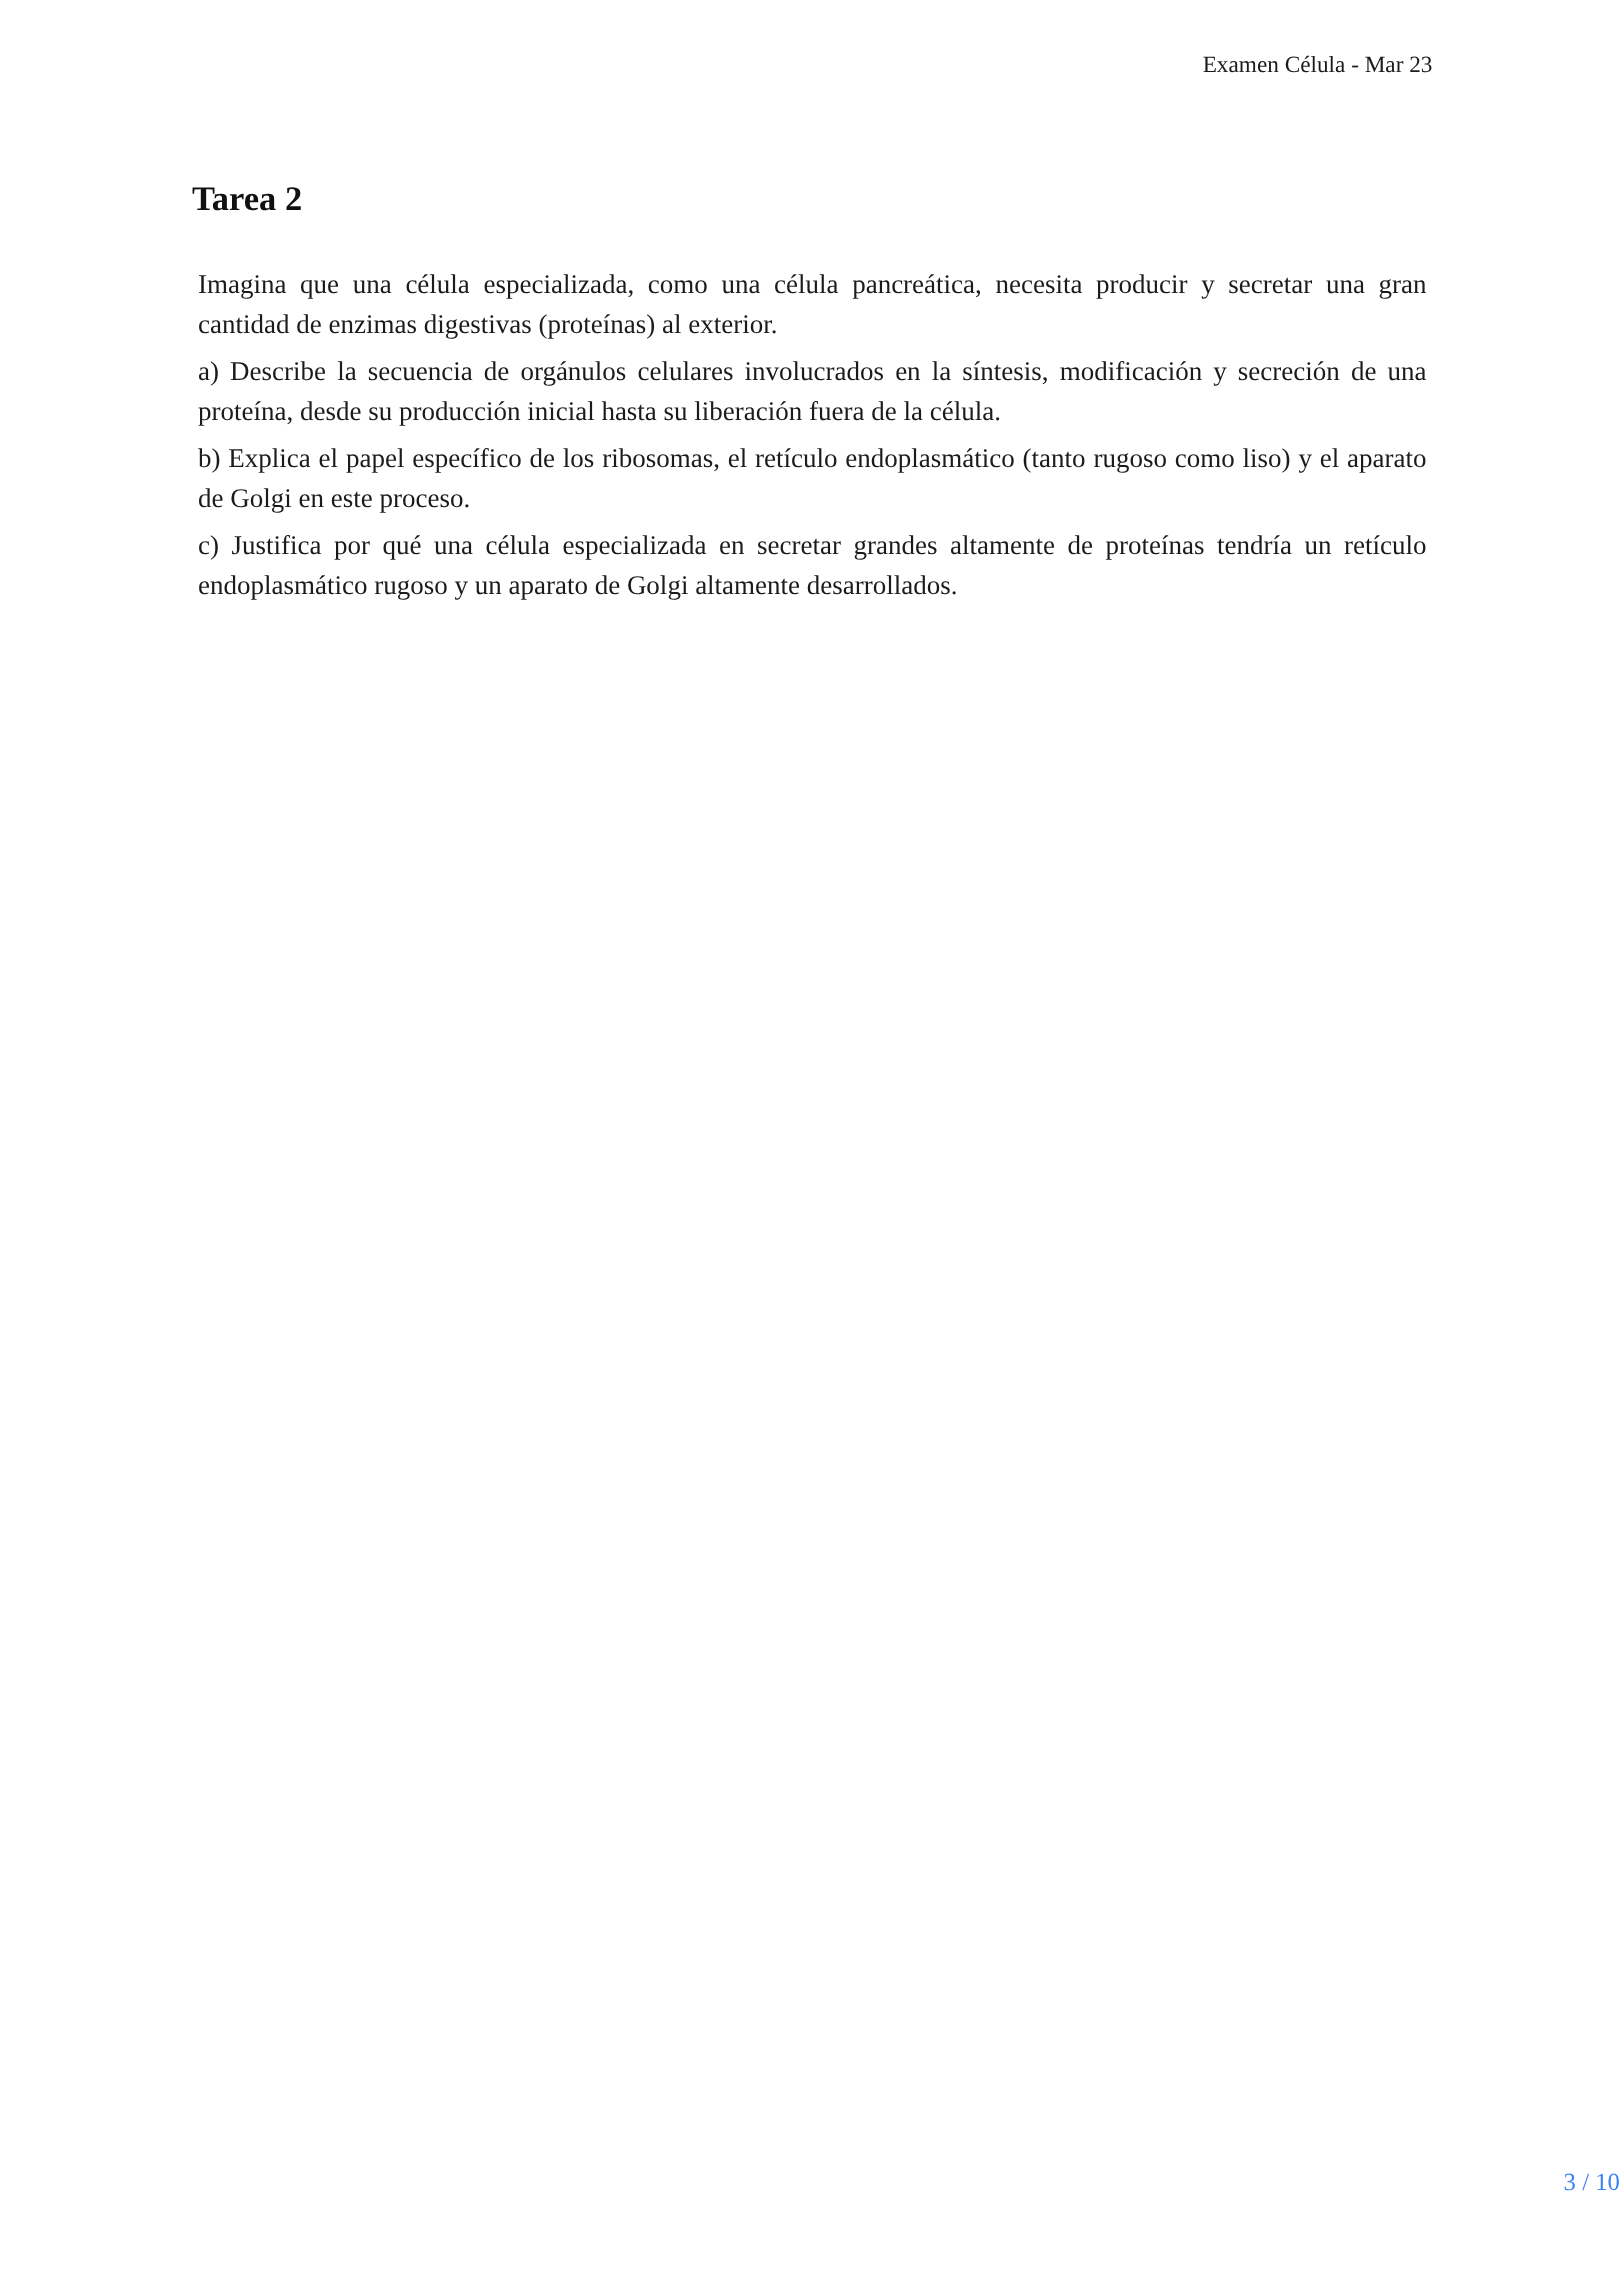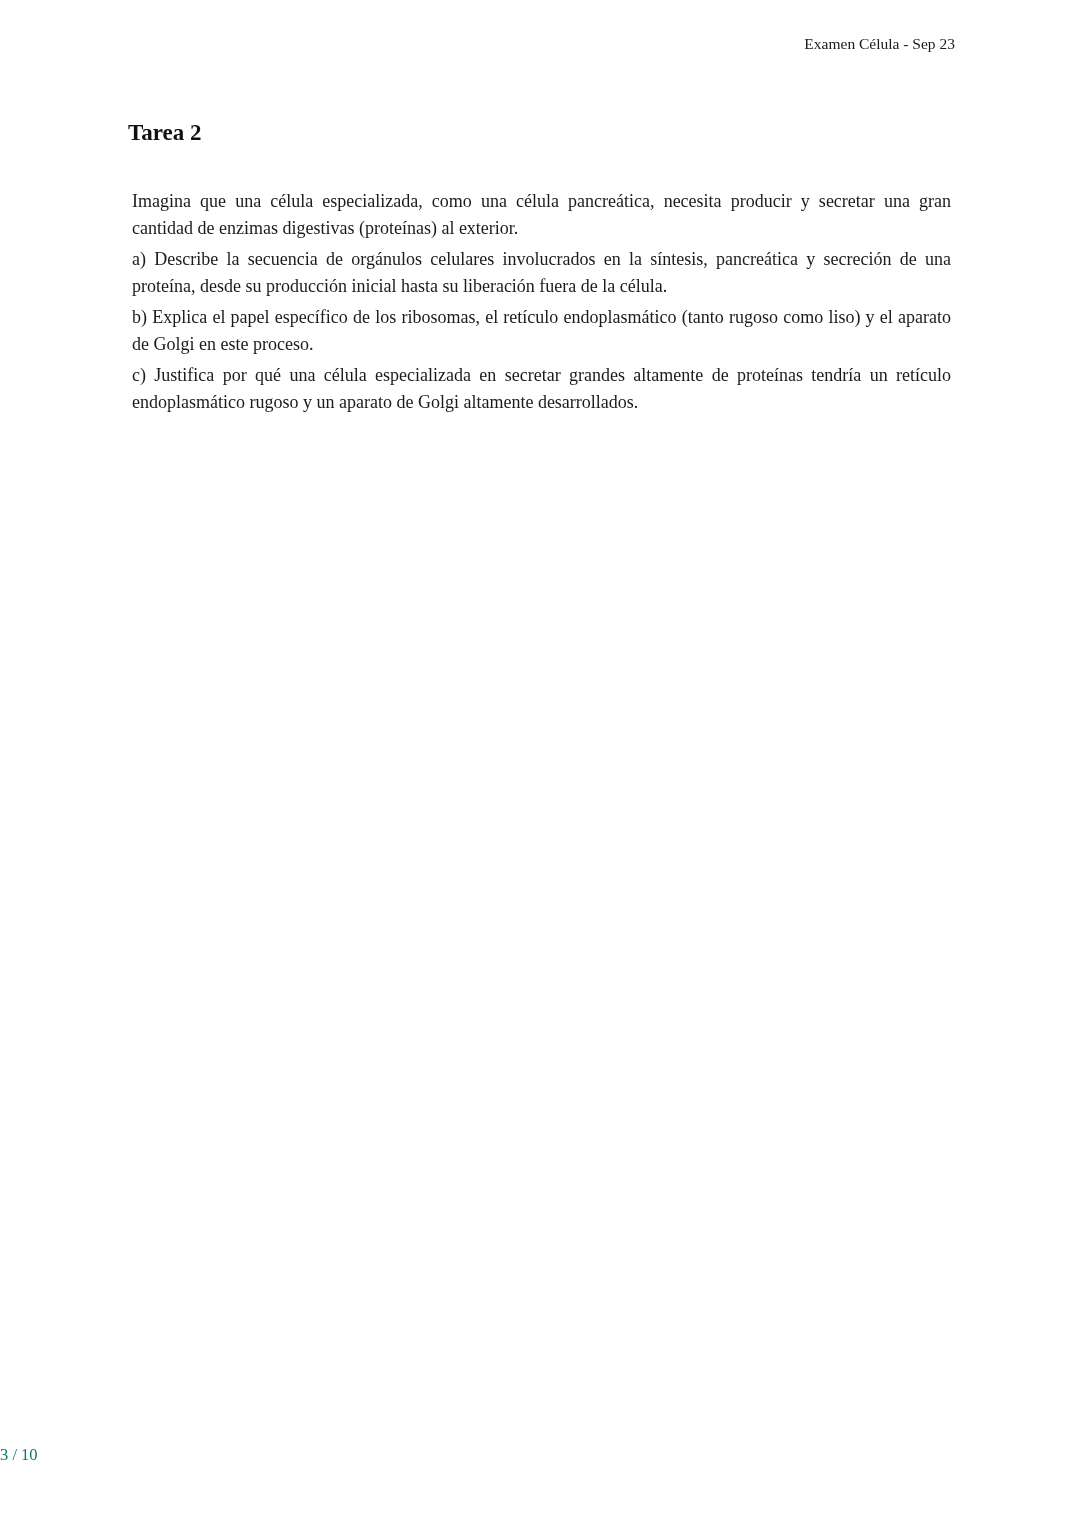--- a/index.html
+++ b/index.html
@@ -28,53 +28,53 @@
   }
   .content {
     position: absolute;
     left: 128px;
     right: 125px;
     top: 120px;
   }
   .task-title {
     font-size: 23px;
     font-weight: bold;
-    margin: 0 0 42px 0;
+    margin: 0 0 30px 0;
     color: #111111;
   }
   .body-text p {
     font-size: 18px;
     line-height: 27px;
     text-align: justify;
     margin: 4px;
     color: #1b1b1b;
   }
   .doc-footer {
     position: absolute;
     bottom: 62px;
     left: 0;
     right: 0;
-    text-align: left;
+    text-align: right;
     font-size: 16.5px;
-    color: #0f766e;
+    color: #3b82f6;
   }
 </style>
 </head>
 <body>
 
 <div class="page">
 
-  <div class="doc-header">Examen Célula - Sep 23</div>
+  <div class="doc-header">Examen Célula - Mar 23</div>
 
   <div class="content">
     <h1 class="task-title">Tarea 2</h1>
 
     <div class="body-text">
       <p>Imagina que una célula especializada, como una célula pancreática, necesita producir y secretar una gran cantidad de enzimas digestivas (proteínas) al exterior.</p>
-      <p>a) Describe la secuencia de orgánulos celulares involucrados en la síntesis, pancreática y secreción de una proteína, desde su producción inicial hasta su liberación fuera de la célula.</p>
+      <p>a) Describe la secuencia de orgánulos celulares involucrados en la síntesis, modificación y secreción de una proteína, desde su producción inicial hasta su liberación fuera de la célula.</p>
       <p>b) Explica el papel específico de los ribosomas, el retículo endoplasmático (tanto rugoso como liso) y el aparato de Golgi en este proceso.</p>
       <p>c) Justifica por qué una célula especializada en secretar grandes altamente de proteínas tendría un retículo endoplasmático rugoso y un aparato de Golgi altamente desarrollados.</p>
     </div>
   </div>
 
   <div class="doc-footer">3 / 10</div>
 
 </div>
 
 </body></html>

